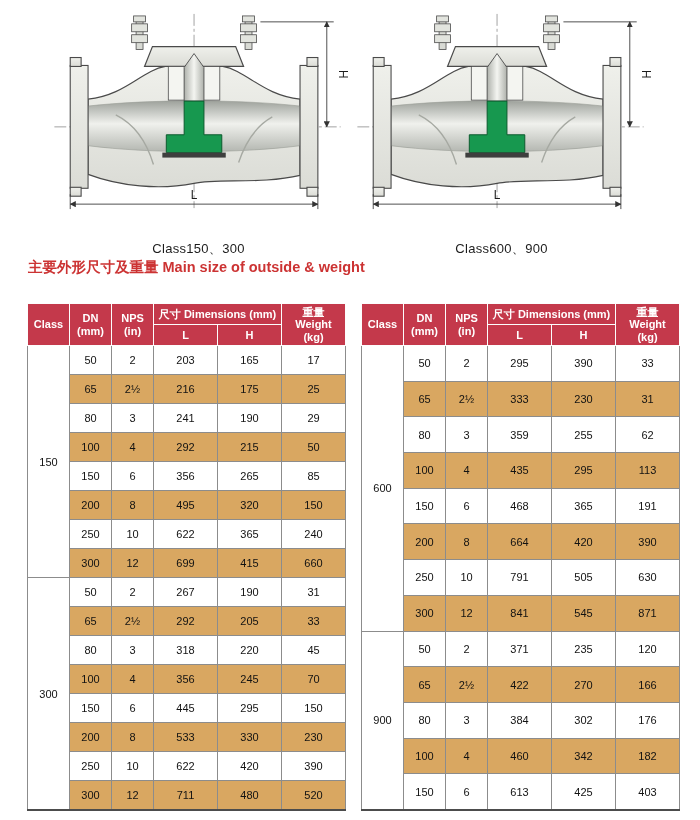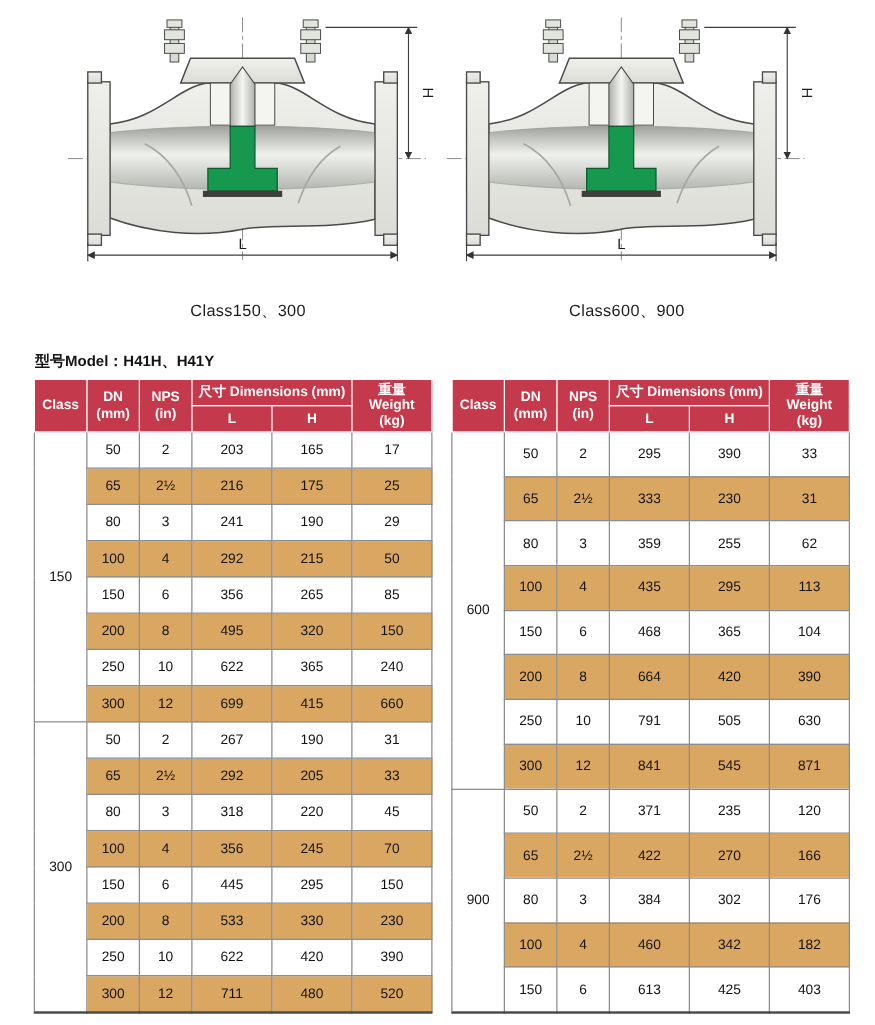--- a/index.html
+++ b/index.html
@@ -152,21 +152,21 @@
           <line x1="270" y1="188" x2="270" y2="203"></line>
           <line x1="20" y1="198" x2="270" y2="198" marker-start="url(#ar)" marker-end="url(#ar)"></line>
         </g>
         <text class="dimlabel" x="291" y="67" text-anchor="middle" transform="rotate(90 291 67)">H</text>
         <text class="dimlabel" x="145" y="193" text-anchor="middle">L</text>
       </svg>
       <div class="caption">Class600、900</div>
     </div>
   </div>
 
-  <div class="model">型号Model：H41H、H41Y</div>
+  <div class="title"><span>主要外形尺寸及重量</span><span> Main size of outside &amp; weight</span></div>
 
   <div class="tables">
     <table class="tbl-0">
         <colgroup>
           <col style="width:42px">
           <col style="width:42px">
           <col style="width:42px">
           <col style="width:64px">
           <col style="width:64px">
           <col style="width:64px">
@@ -351,21 +351,21 @@
             <td>4</td>
             <td>435</td>
             <td>295</td>
             <td>113</td>
           </tr>
           <tr class="">
             <td>150</td>
             <td>6</td>
             <td>468</td>
             <td>365</td>
-            <td>104</td>
+            <td>191</td>
           </tr>
           <tr class="alt">
             <td>200</td>
             <td>8</td>
             <td>664</td>
             <td>420</td>
             <td>390</td>
           </tr>
           <tr class="">
             <td>250</td>

